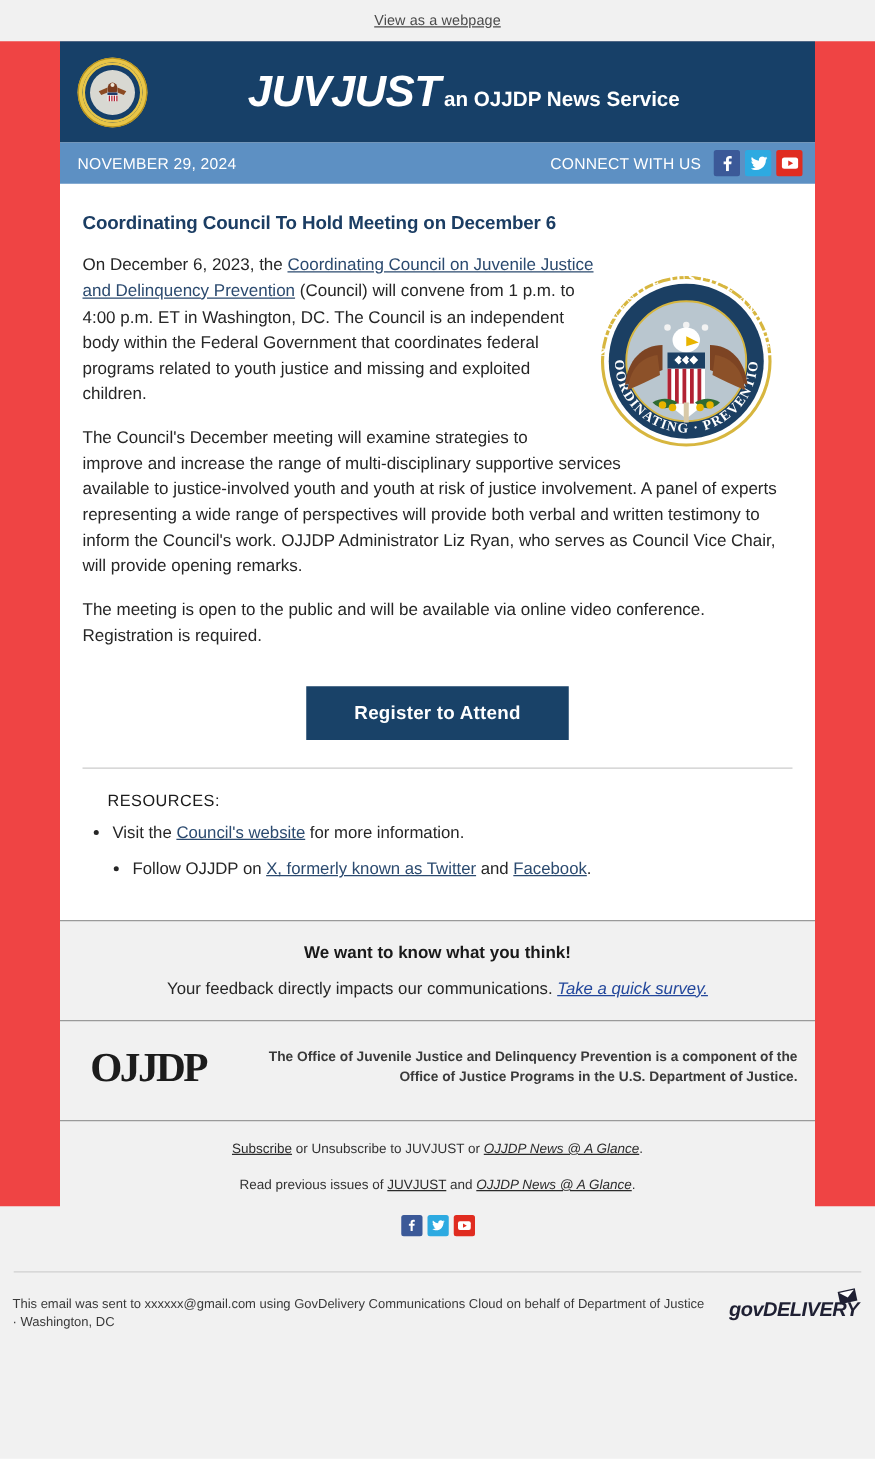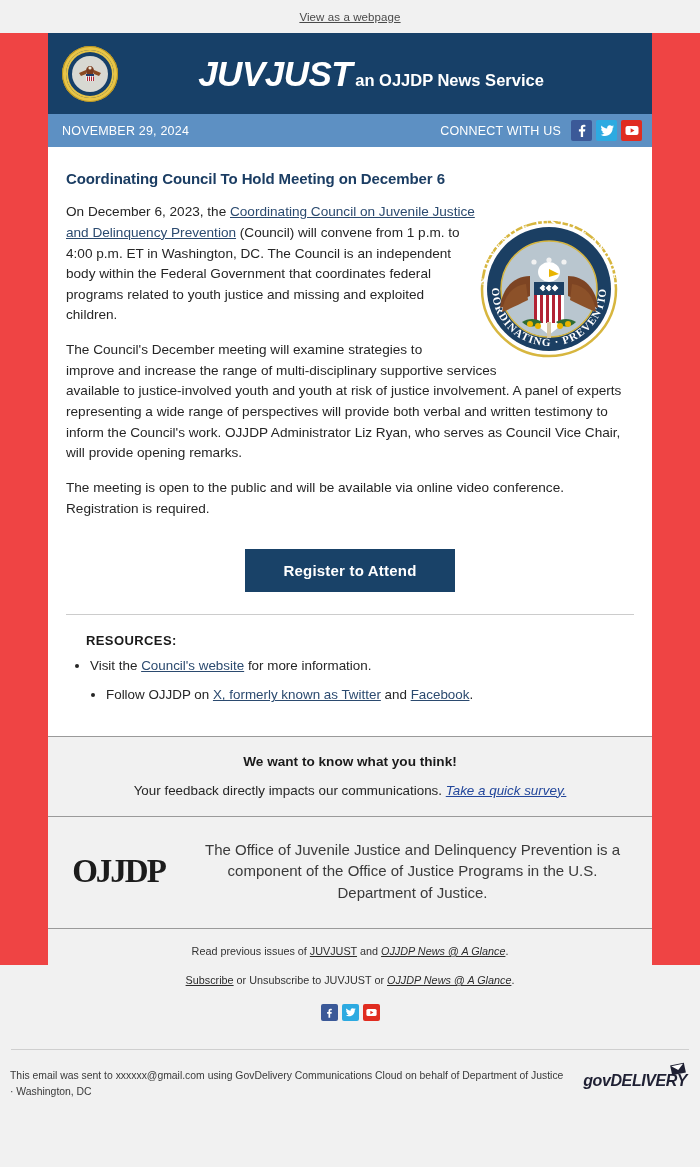--- a/index.html
+++ b/index.html
@@ -203,21 +203,21 @@
   }
 
   hr.rule {
     border: 0;
     border-top: 1px solid #cccccc;
     margin: 0 0 18px 0;
   }
 
   .res-title {
     font-size: 13px;
-    font-weight: bold;
+    font-weight: normal;
     color: #1a1a1a;
     letter-spacing: .4px;
     margin: 0 0 8px 0;
     padding-left: 20px;
   }
   ul.res-list {
     margin: 0;
     padding-left: 24px;
   }
   ul.res-list li {
@@ -273,25 +273,26 @@
   .ojjdp-word {
     font-family: "Liberation Serif", serif;
     font-size: 33px;
     font-weight: bold;
     color: #1c1c1c;
     letter-spacing: -2px;
     line-height: 1;
   }
   .ojjdp-desc {
     flex: 1;
-    font-size: 15px;
+    font-size: 11px;
     line-height: 1.45;
     color: #3a3a3a;
-    text-align: center;
+    text-align: right;
     padding: 0 6px;
+    font-weight: bold;
   }
 
   
   .subsec {
     width: 580px;
     margin: 0 auto;
     text-align: center;
     padding: 15px 0 6px 0;
   }
   .subline {
@@ -506,22 +507,22 @@
     <div class="ojjdp-row">
       <div class="ojjdp-logo">
         <div class="ojjdp-word">OJJDP</div>
       </div>
       <div class="ojjdp-desc">The Office of Juvenile Justice and Delinquency Prevention is a component of the Office of Justice Programs in the U.S. Department of Justice.</div>
     </div>
 
     <div class="hline"></div>
 
     <div class="subsec">
+      <p class="subline"><a href="#">Subscribe</a><span> or Unsubscribe to JUVJUST or </span><a class="ital" href="#">OJJDP News @ A Glance</a><span>.</span></p>
       <p class="subline"><span>Read previous issues of </span><a href="#">JUVJUST</a><span> and </span><a class="ital" href="#">OJJDP News @ A Glance</a><span>.</span></p>
-      <p class="subline"><a href="#">Subscribe</a><span> or Unsubscribe to JUVJUST or </span><a class="ital" href="#">OJJDP News @ A Glance</a><span>.</span></p>
       <div class="bottom-social">
         <a href="#" class="sq sq-sm sq-fb">
           <svg width="8" height="10" viewBox="0 0 11 13">
               <path d="M7.1 13V7.4h1.9l.3-2.2H7.1V3.8c0-.6.2-1 1.1-1h1.2V.9C9.1.8 8.4.8 7.6.8 5.9.8 4.8 1.8 4.8 3.6v1.6H2.9v2.2h1.9V13z" fill="#fff"></path>
             </svg>
         </a>
         <a href="#" class="sq sq-sm sq-tw">
           <svg width="11" height="9" viewBox="0 0 14 12">
               <path d="M14 1.4c-.5.2-1.1.4-1.6.5.6-.4 1-.9 1.2-1.6-.5.3-1.1.6-1.8.7C11.3.5 10.6.2 9.8.2 8.3.2 7.1 1.4 7.1 2.9c0 .2 0 .4.1.6C5 3.4 2.9 2.3 1.5.6c-.2.4-.4.9-.4 1.4 0 .9.5 1.8 1.2 2.3-.4 0-.9-.1-1.2-.3 0 1.3.9 2.4 2.2 2.7-.2.1-.5.1-.7.1-.2 0-.3 0-.5-.1.3 1.1 1.3 1.9 2.5 1.9-.9.7-2.1 1.1-3.3 1.1H.7c1.2.8 2.7 1.3 4.2 1.3 5 0 7.8-4.2 7.8-7.8v-.4c.5-.4 1-.9 1.3-1.4z" fill="#fff"></path>
             </svg>

